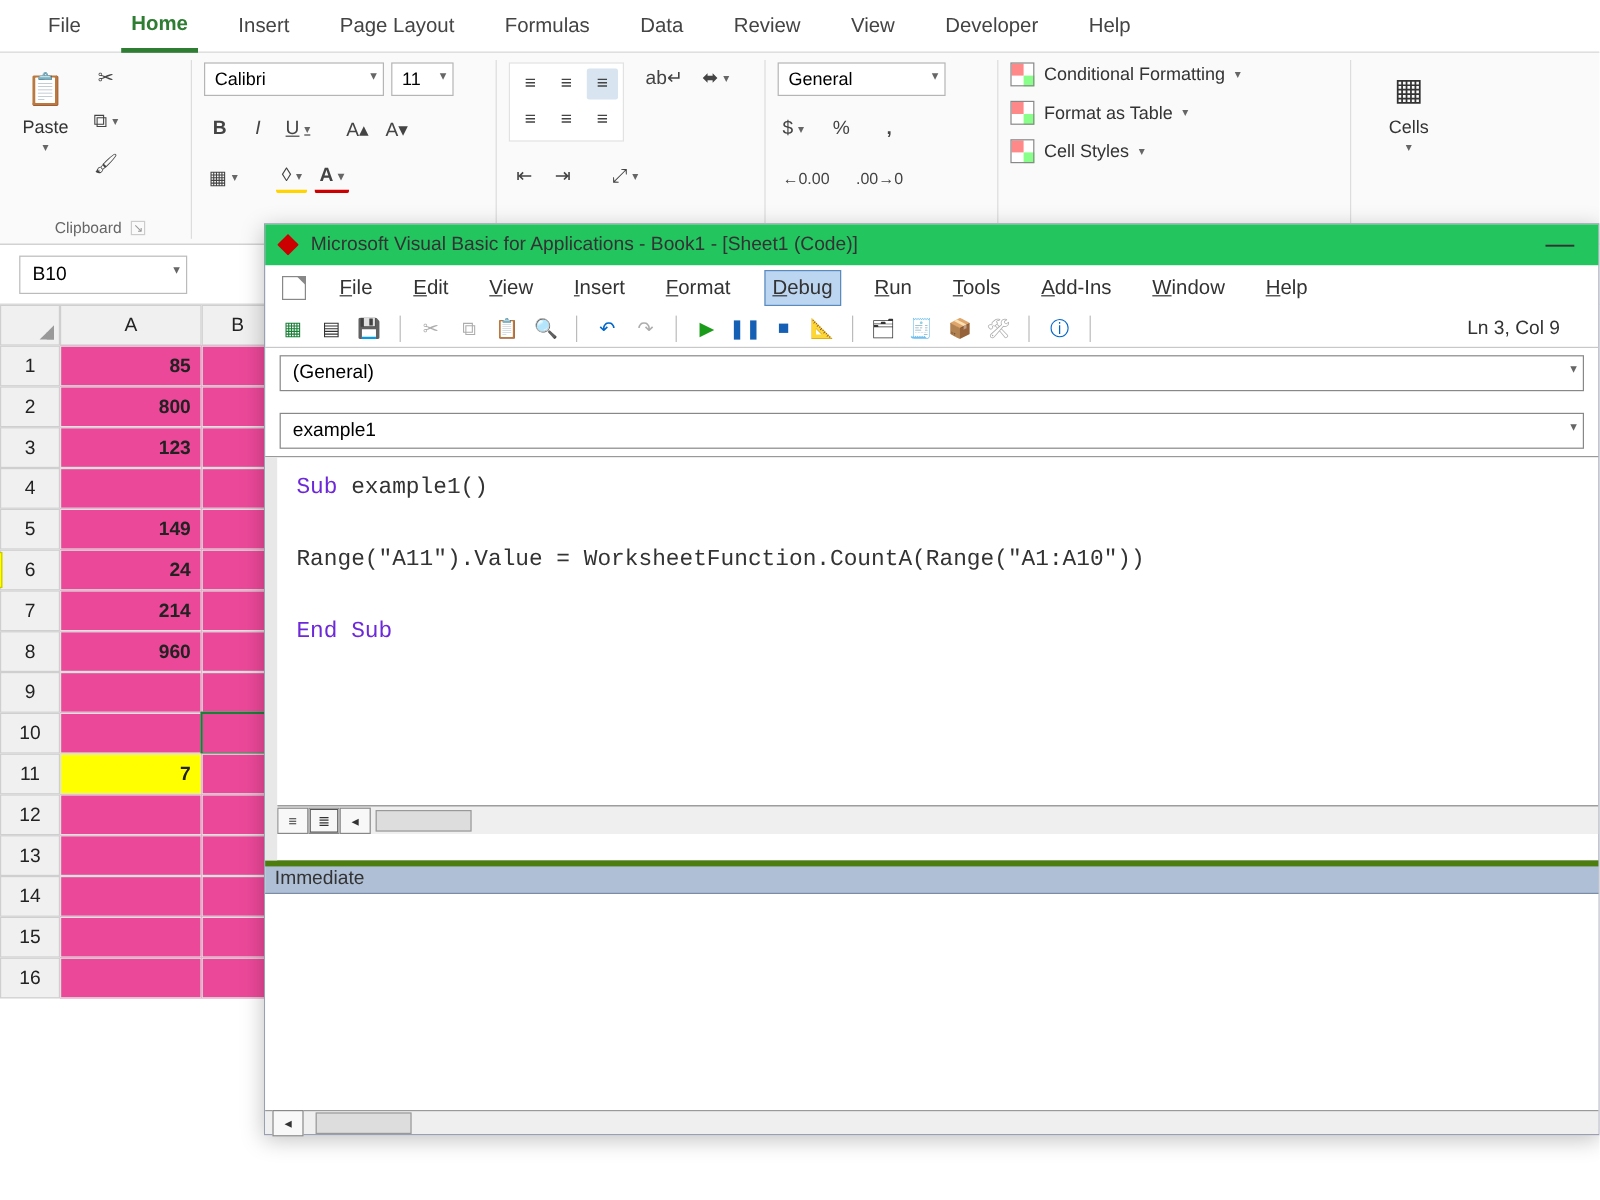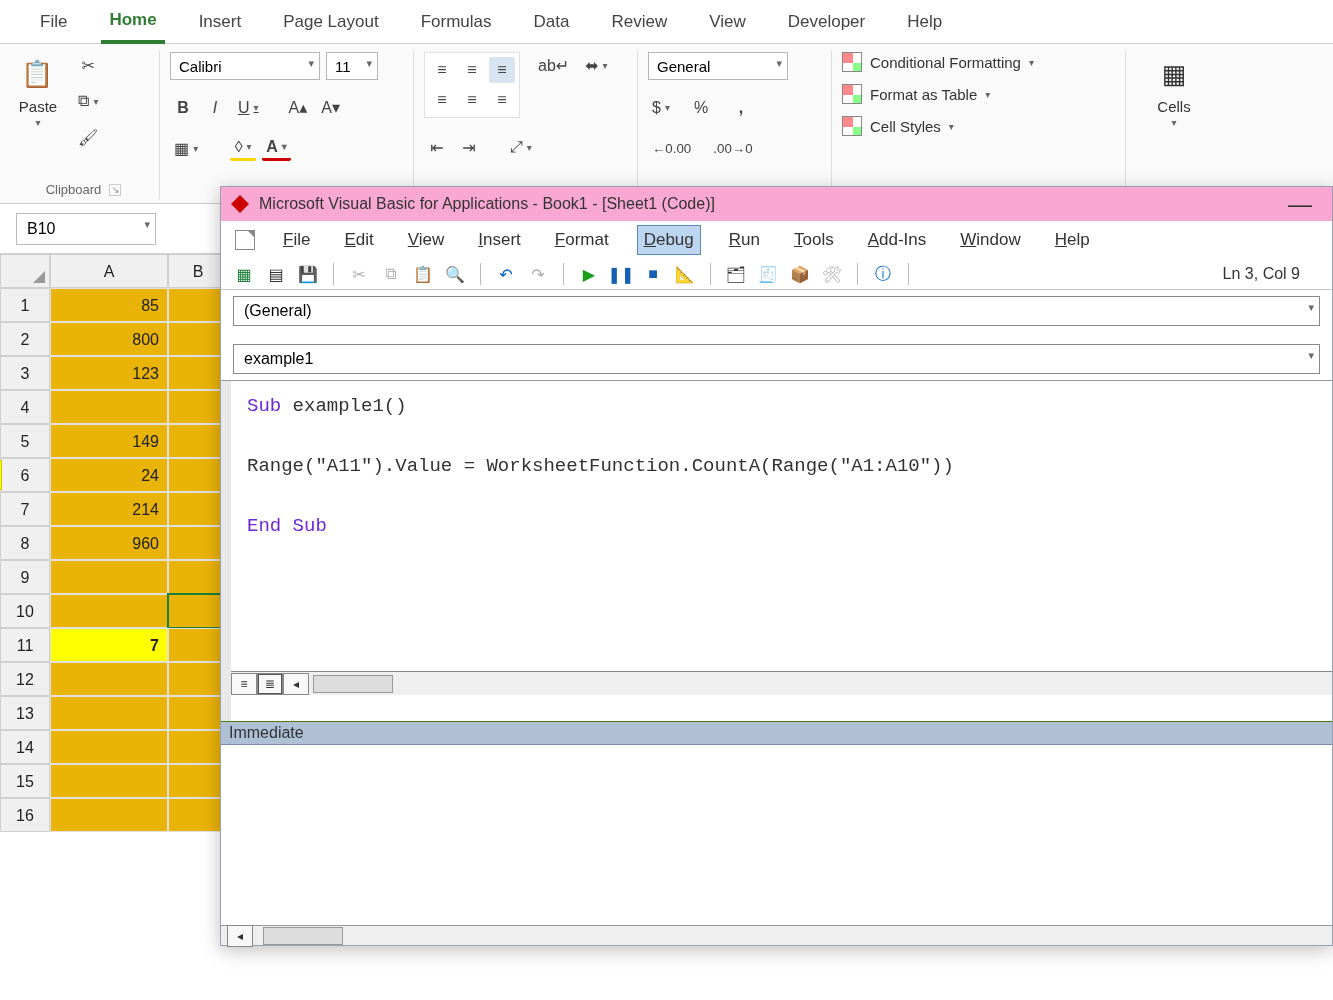--- a/index.html
+++ b/index.html
@@ -170,21 +170,22 @@
     position: absolute; right:4px; bottom:4px;
     border: 6px solid transparent;
     border-right-color:#999; border-bottom-color:#999;
   }
   .cell {
     border: 1px solid #e0e0e0;
     height: 34px;
     line-height: 34px;
     text-align: right;
     padding-right: 8px;
-    background: #eab308;
+    background: #ec4899;
+    font-weight: bold;
   }
   .cell.highlight { background: #ffff00; font-weight:600; }
   .cell.selected { outline: 2px solid #1a7f37; outline-offset:-1px; }
   .left-tab {
     position:absolute;
     left:-6px;
     width:8px;height:30px;
     background:#ffff00;
     border:1px solid #c8c800;
     top: calc(34px * 6 + 2px); 
@@ -202,21 +203,21 @@
     box-shadow: 0 4px 18px rgba(0,0,0,0.25);
     display: flex;
     flex-direction: column;
   }
   .vbe-title {
     display: flex;
     align-items: center;
     height: 34px;
     padding: 0 10px;
     font-size: 16px;
-    background: #f9a8d4;
+    background: #22c55e;
     gap: 10px;
   }
   .vbe-title .app-icon {
     width:18px;height:18px; display:inline-block;
     background:#c00; clip-path: polygon(50% 0,100% 50%,50% 100%,0 50%);
   }
   .vbe-min { margin-left:auto; font-size:24px; line-height:12px; padding:0 10px;}
   .vbe-menu {
     display: flex;
     align-items: center;
@@ -287,21 +288,21 @@
   .cf-btn {
     width:26px;height:22px;border:1px solid #888;background:#f8f8f8;
     display:inline-flex;align-items:center;justify-content:center;font-size:12px;
   }
   .cf-btn.active { box-shadow: inset 0 0 0 1px #555; }
   .cf-scroll {
     flex:0 0 80px;height:18px;background:#ddd;border:1px solid #999;margin-left:4px;
   }
   .immediate-title {
     background:#aebfd6;
-    border-top:1px solid #4d7c0f;
+    border-top:5px solid #4d7c0f;
     border-bottom:1px solid #7b8ca6;
     padding:2px 8px;
     font-size:16px;
   }
   .immediate-body { flex:0 0 180px; background:#fff; }
   .imm-scroll {
     height:20px;background:#efefef;border-top:1px solid #999;
     display:flex;align-items:center;gap:6px;padding:0 6px;
   }
 </style>

